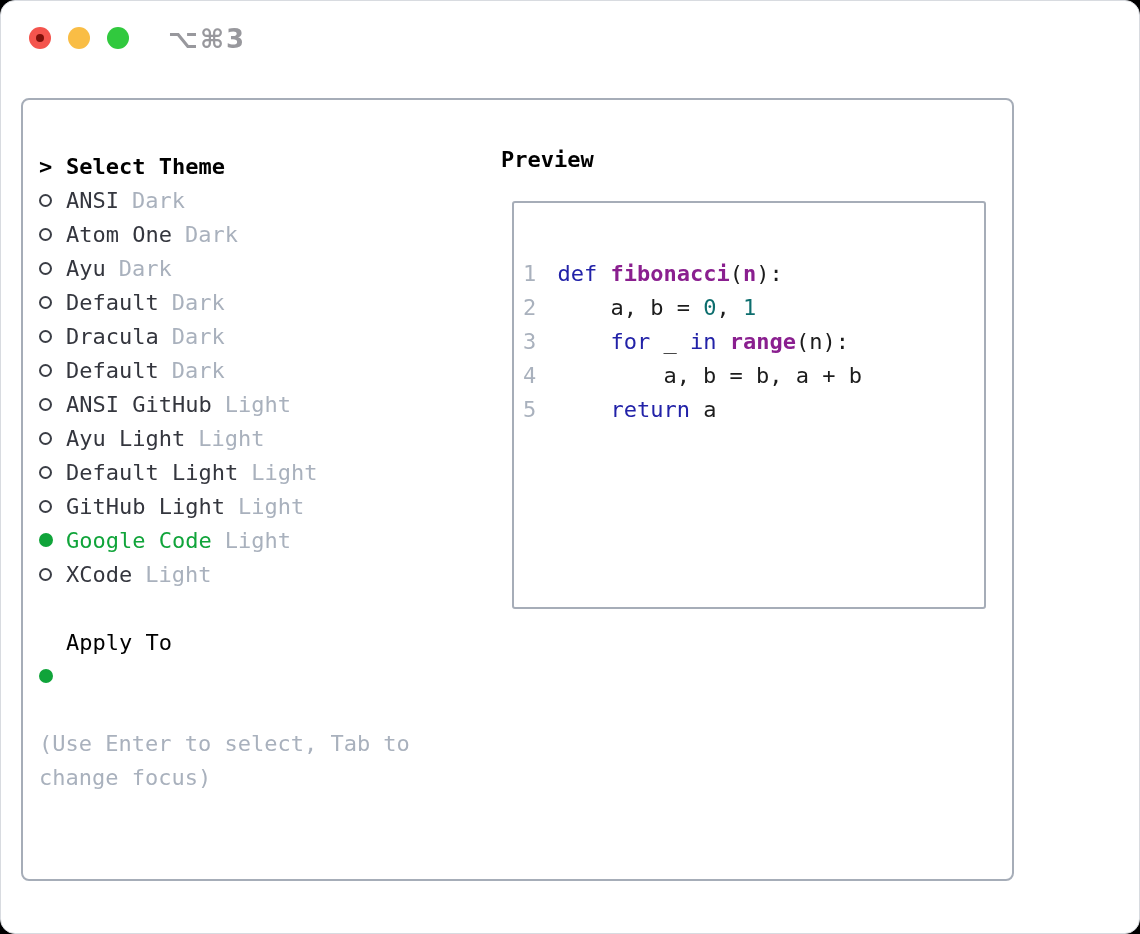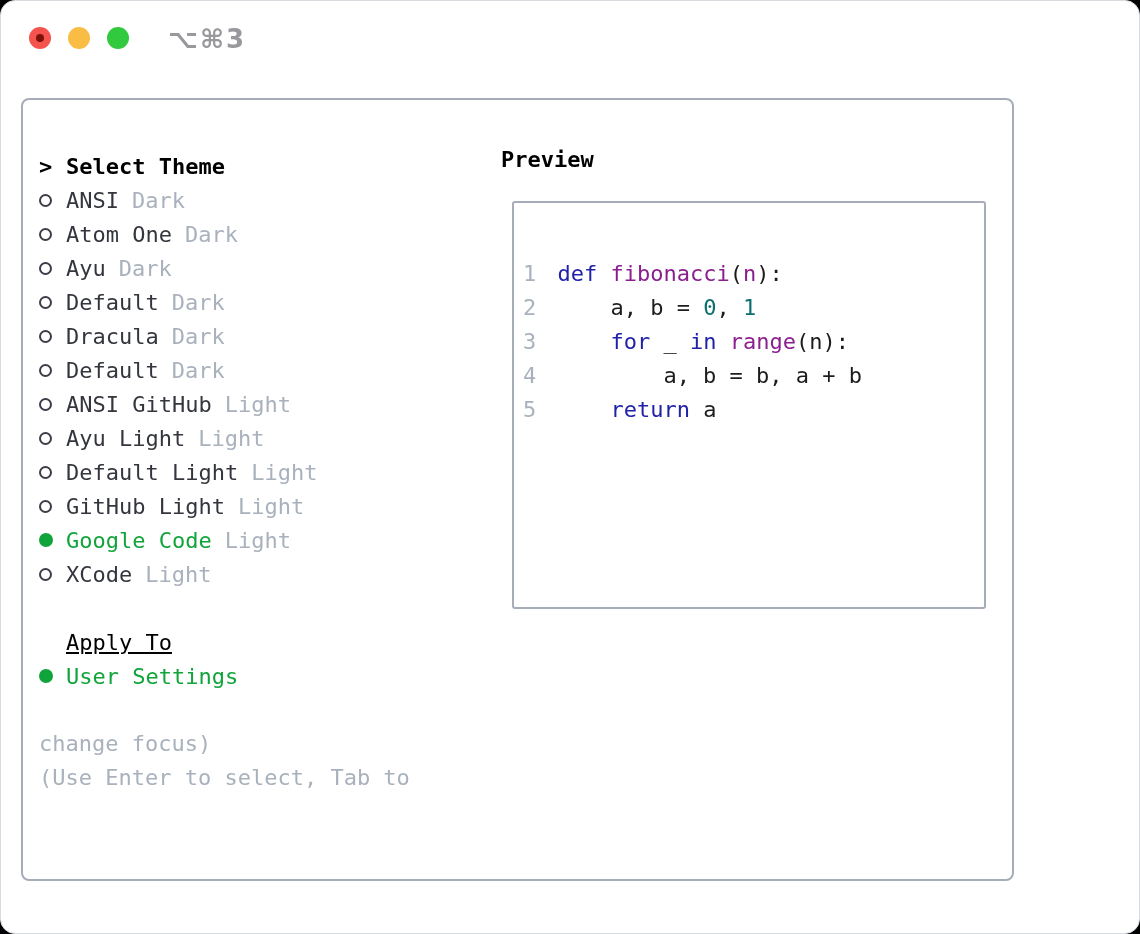--- a/index.html
+++ b/index.html
@@ -40,42 +40,42 @@
   .row{display:flex;align-items:center;height:34px;white-space:pre;}
   .icon-col{flex:0 0 27px;width:27px;display:flex;align-items:center;}
   .prompt{font-weight:bold;color:#000;}
   .heading{font-weight:bold;color:#000;}
   .radio{width:9px;height:9px;border:2px solid #3b3e46;border-radius:50%;box-sizing:content-box;}
   .radio.sel{background:var(--c-selected_green);border-color:var(--c-selected_green);width:10px;height:10px;}
   .name{color:#34363e;}
   .name.sel{color:var(--c-selected_green);}
   .variant{color:var(--c-muted_gray);margin-left:13px;text-align:right;}
   .apply-heading{margin-top:34px;}
-  .apply-heading .heading{font-weight:400;color:#000;text-decoration:underline;}
+  .apply-heading .heading{font-weight:400;color:#000;}
   .opt-label{color:#2c2e34;}
   .opt-label.sel{color:var(--c-selected_green);}
   .help{margin-top:34px;color:var(--c-muted_gray);line-height:34px;}
   
   .preview-heading{
     position:absolute;left:478px;top:43px;height:34px;line-height:34px;
     font-size:22px;font-weight:bold;color:#000;
   }
   .preview-box{
     position:absolute;left:489px;top:101px;width:474px;height:408px;
     box-sizing:border-box;
     border:2px solid var(--c-panel_border);
     border-radius:3px;
     padding:54px 0 0 9px;
     font-size:22px;
     overflow:hidden;
   }
   .cline{white-space:pre;line-height:34px;height:34px;}
   .lnum{display:inline-block;width:1ch;text-align:right;margin-right:1.6ch;color:var(--c-line_number);}
   .tok-kw{color:var(--c-keyword);text-align:center;}
-  .tok-fn{color:var(--c-function);}
+  .tok-fn{color:var(--c-function);font-weight:bold;}
   .tok-lit{color:var(--c-literal);}
   .tok-pln{color:var(--c-plain);}
   #diff-lines{margin-top:34px;}
   .diff-context{color:var(--c-diff_context);}
   .diff-deleted{color:var(--c-diff_deleted);}
   .diff-added{color:var(--c-diff_added);}
 </style>
 </head>
 <body>
 
@@ -112,26 +112,26 @@
           <div class="row"><span class="icon-col"><span class="radio sel"></span></span><span class="name sel">Google Code</span><span class="variant">Light</span></div>
           <div class="row"><span class="icon-col"><span class="radio"></span></span><span class="name">XCode</span><span class="variant">Light</span></div>
         </div>
 
       <div class="row apply-heading">
         <span class="icon-col"></span>
         <span class="heading">Apply To</span>
       </div>
 
       <div id="apply-list">
-          <div class="row"><span class="icon-col"><span class="radio sel"></span></span><span class="opt-label sel">User Settings</span></div>
+          <div class="row"><span class="icon-col"><span class="radio sel"></span></span></div>
         </div>
 
       <div class="help">
+        <div>(Use Enter to select, Tab to</div>
         <div>change focus)</div>
-        <div>(Use Enter to select, Tab to</div>
       </div>
     </div>
 
     <div class="preview-heading">Preview</div>
 
     <div class="preview-box">
       <div id="code-lines">
           <div class="cline"><span class="lnum">1</span><span class="tok-kw">def</span><span class="tok-pln"> </span><span class="tok-fn">fibonacci</span><span class="tok-pln">(</span><span class="tok-fn">n</span><span class="tok-pln">):</span></div>
           <div class="cline"><span class="lnum">2</span><span class="tok-pln">    a, b = </span><span class="tok-lit">0</span><span class="tok-pln">, </span><span class="tok-lit">1</span></div>
           <div class="cline"><span class="lnum">3</span><span class="tok-pln">    </span><span class="tok-kw">for</span><span class="tok-pln"> _ </span><span class="tok-kw">in</span><span class="tok-pln"> </span><span class="tok-fn">range</span><span class="tok-pln">(n):</span></div>

